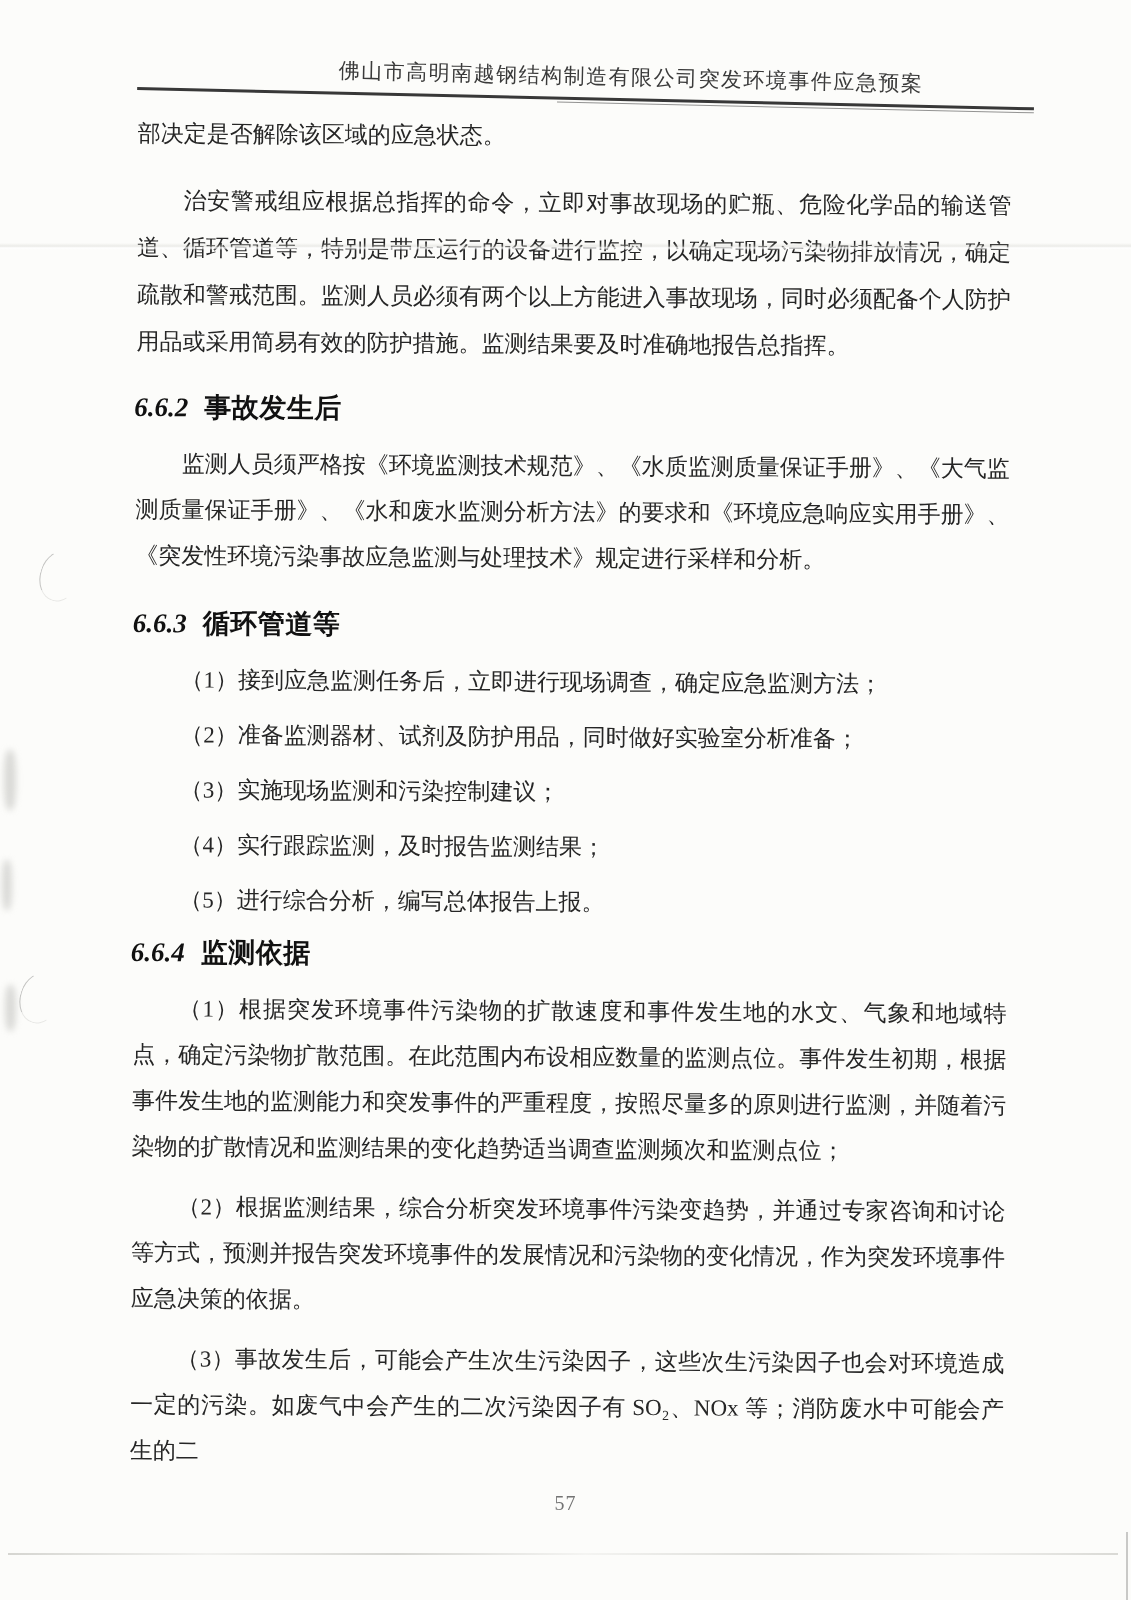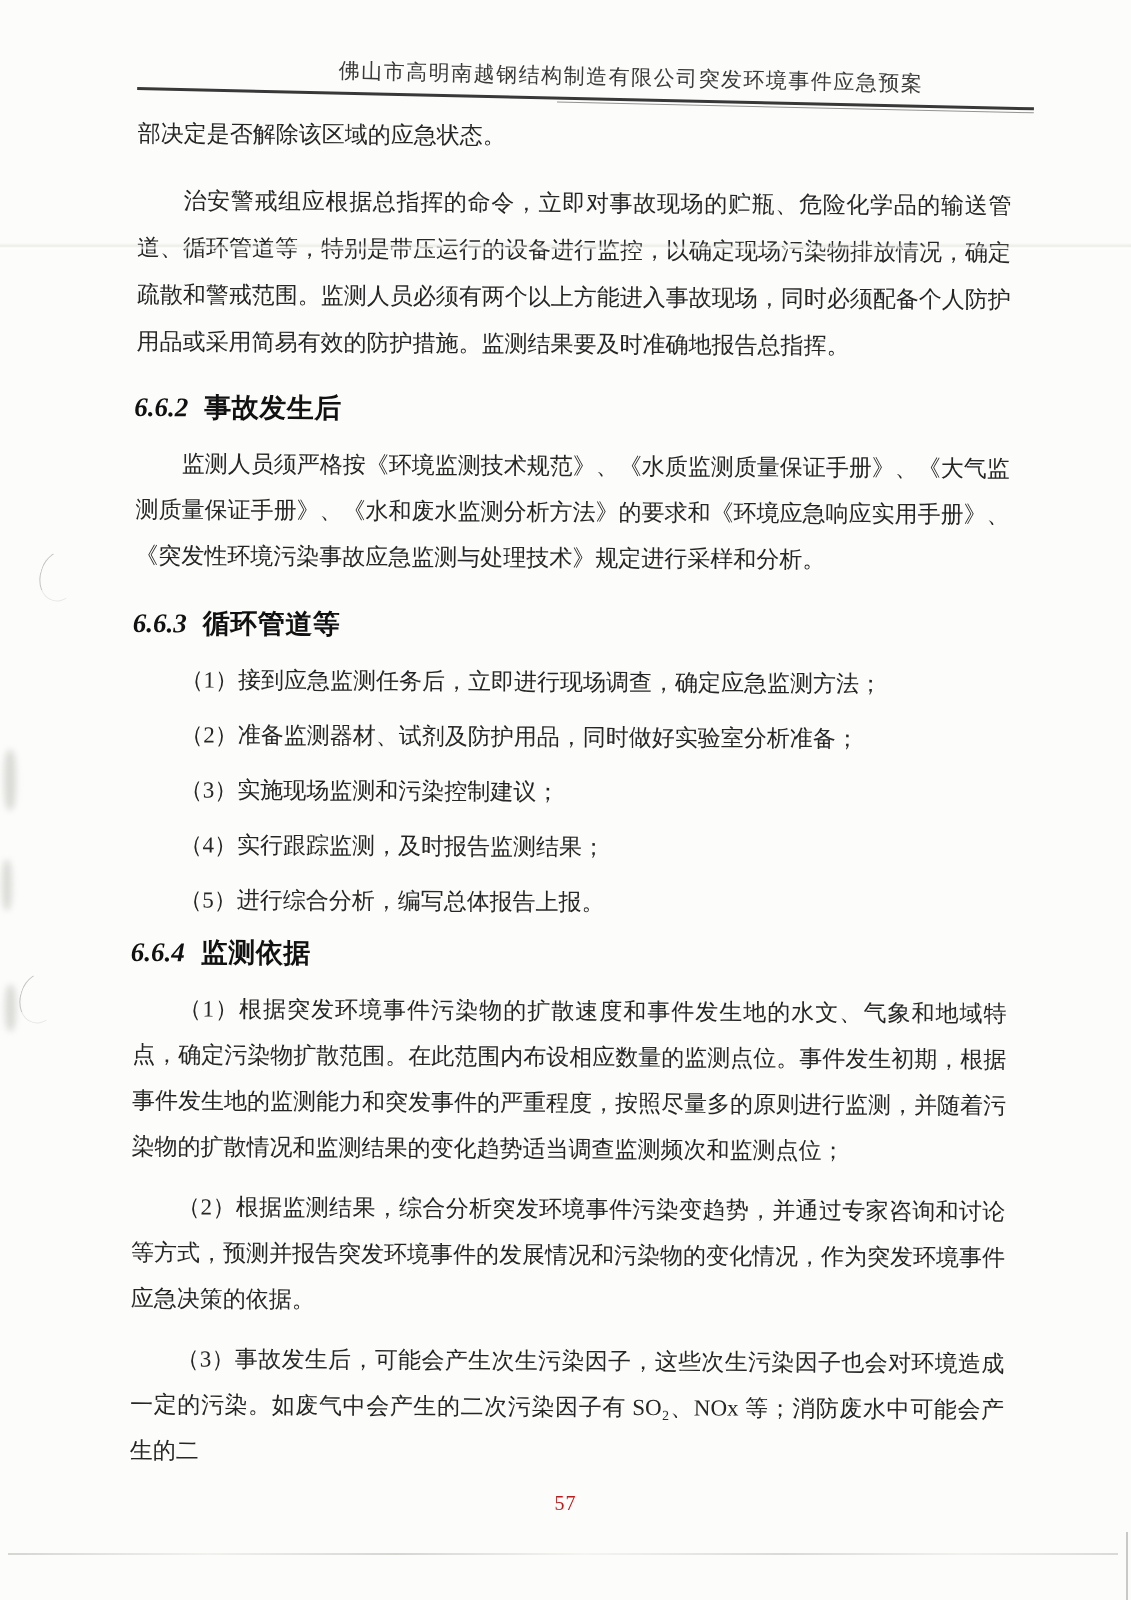--- a/index.html
+++ b/index.html
@@ -74,21 +74,21 @@
   .proc-item { text-indent: 2em; line-height: 42px; margin-bottom: 13px; }
   .proc-list { margin-bottom: 7px; }
   .h-664 { margin-top: 0; margin-bottom: 16px; }
   .sec-664-para { line-height: 46px; margin-bottom: 14px; }
   
   .page-number {
     position: absolute;
     top: 1492px; left: 0; width: 1131px;
     text-align: center;
     font-size: 20px;
-    color: #b91c1c;
+    color: #737373;
     letter-spacing: 1px;
   }
   
   .crease {
     position: absolute; top: 243px; left: 0;
     width: 1131px; height: 7px;
     background: linear-gradient(to bottom,
       rgba(205,205,198,0) 0%,
       rgba(198,198,190,0.30) 45%,
       rgba(255,255,255,0.85) 70%,

